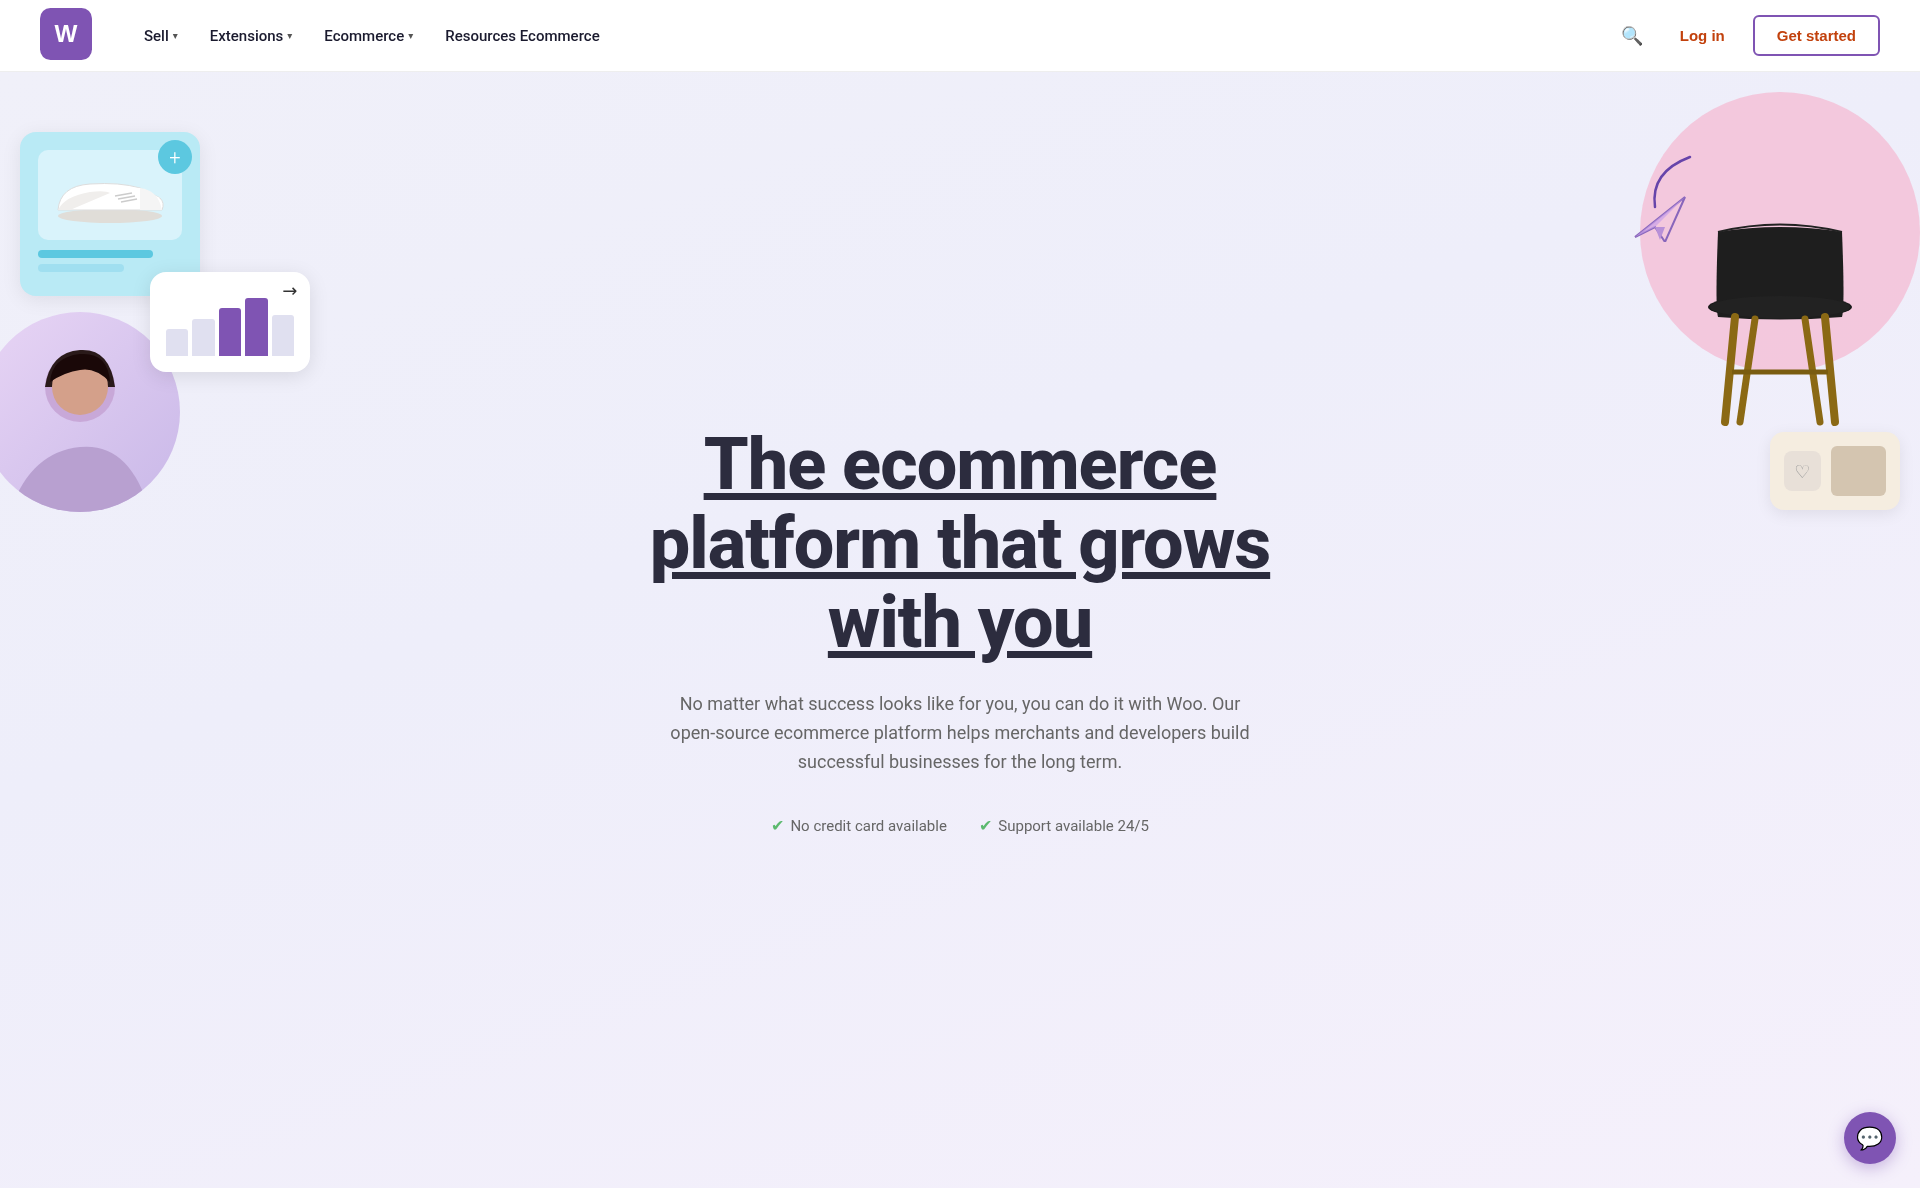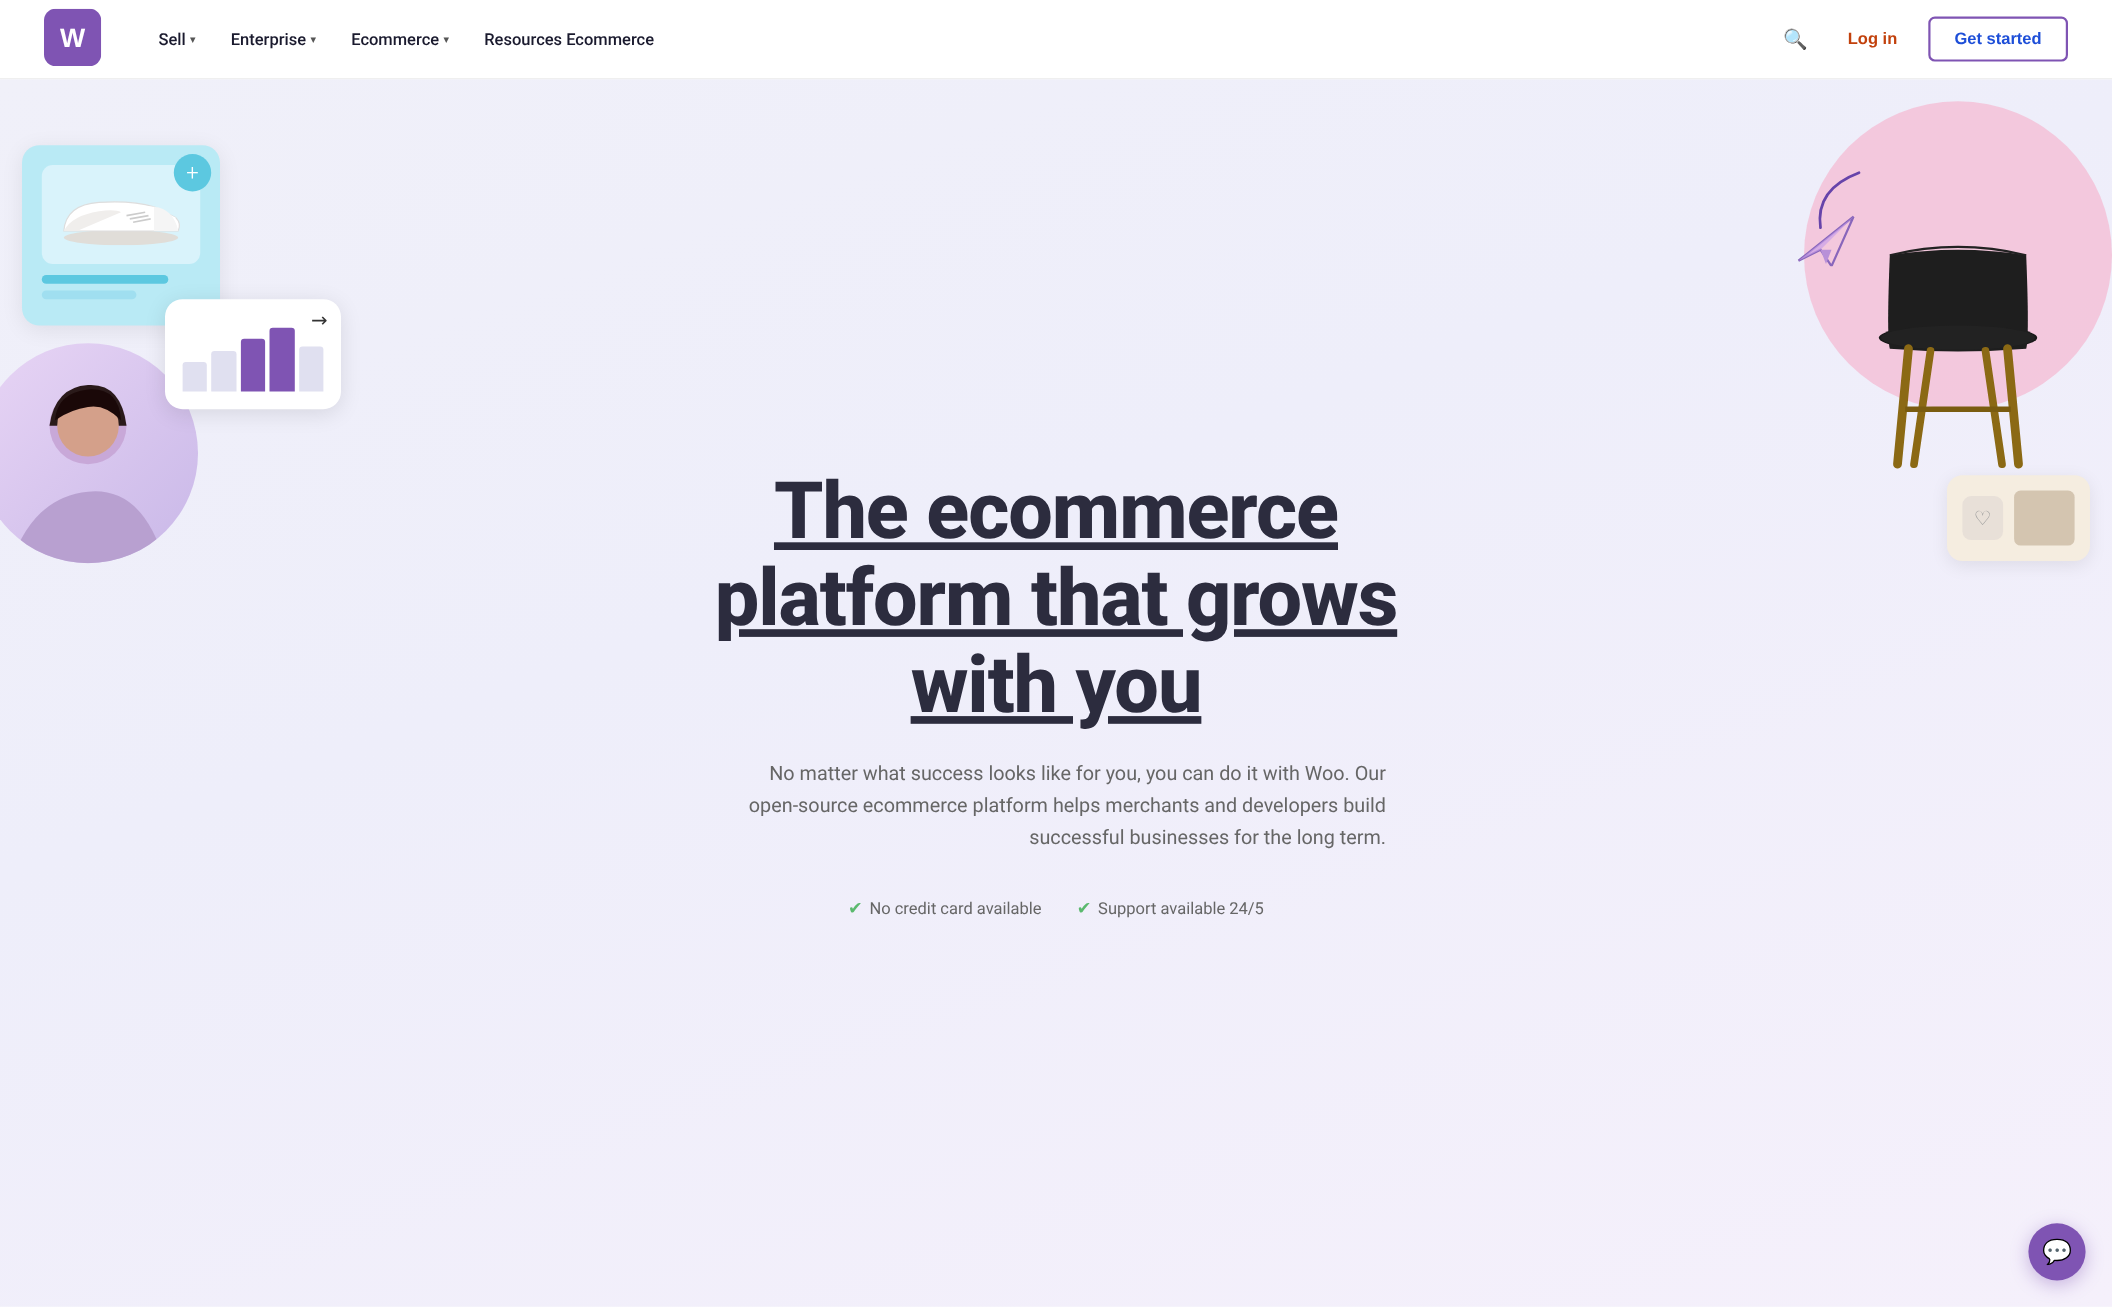--- a/index.html
+++ b/index.html
@@ -70,21 +70,21 @@
       border: none;
       cursor: pointer;
       font-size: 15px;
       font-weight: 600;
       color: #c2410c;
       padding: 8px 12px;
     }
     .get-started-btn {
       background: none;
       border: 2px solid #7f54b3;
-      color: #1d4ed8;
+      color: #c2410c;
       font-size: 15px;
       font-weight: 600;
       padding: 10px 22px;
       border-radius: 6px;
       cursor: pointer;
     }
 
     
     .hero {
       position: relative;
@@ -115,21 +115,20 @@
     }
 
     .hero-subtitle {
       font-size: 18px;
       color: #666;
       line-height: 1.6;
       margin-bottom: 40px;
       max-width: 600px;
       margin-left: auto;
       margin-right: auto;
-      text-align: right;
     }
 
     .try-btn {
       background: #7f54b3;
       color: #fff;
       border: none;
       padding: 22px 60px;
       font-size: 22px;
       font-weight: 600;
       border-radius: 8px;
@@ -354,21 +353,21 @@
       <text x="50%" y="54%" dominant-baseline="middle" text-anchor="middle" fill="white" font-size="28" font-weight="900" font-family="Arial">W</text>
     </svg>
   </div>
 
   <div class="nav-links">
     <a class="nav-link">
       <span>Sell</span>
       <span class="chevron">▾</span>
     </a>
     <a class="nav-link">
-      <span>Enterprise</span>
+      <span>Extensions</span>
       <span class="chevron">▾</span>
     </a>
     <a class="nav-link">
       <span>Ecommerce</span>
       <span class="chevron">▾</span>
     </a>
     <a class="nav-link">
       <span>Resources Ecommerce</span>
     </a>
   </div>

